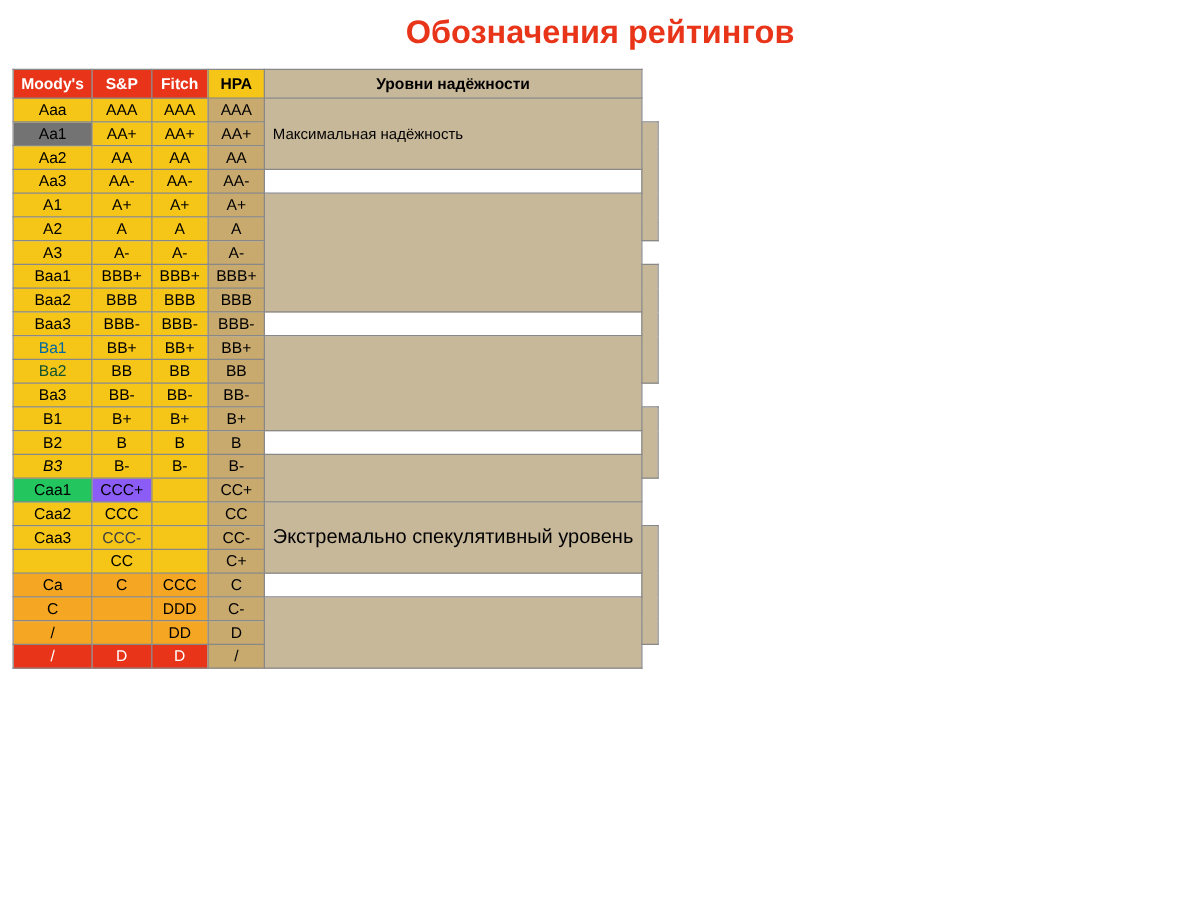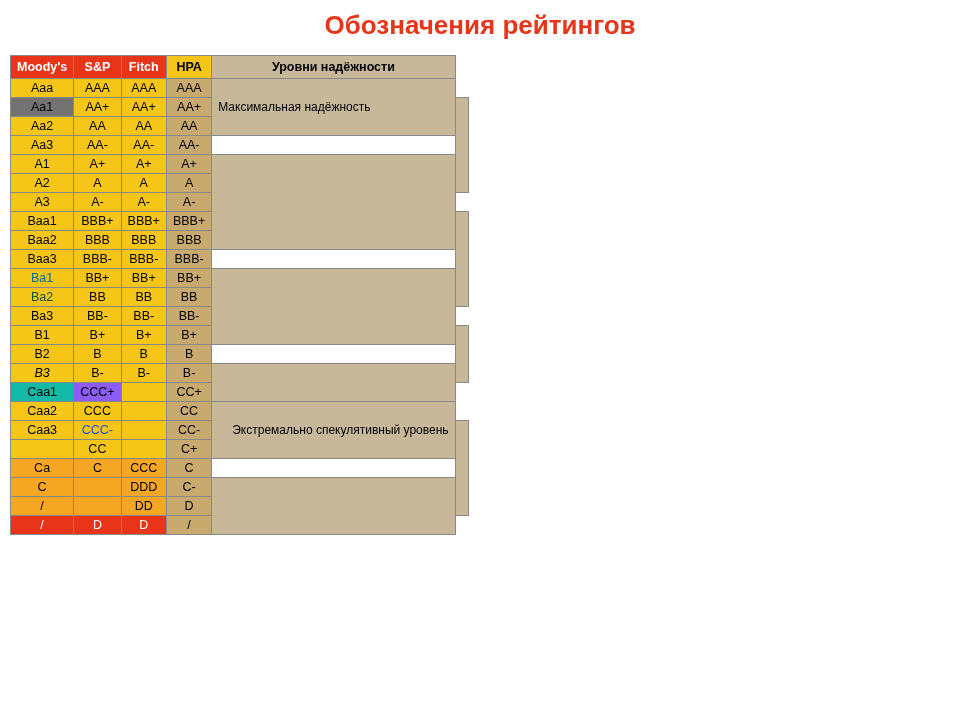--- a/index.html
+++ b/index.html
@@ -186,35 +186,35 @@
             <td style="background-color: rgb(200, 169, 110);">B</td>
           </tr>
           <tr>
             <td style="background-color: rgb(245, 197, 24); color: rgb(0, 0, 0); font-style: italic;">B3</td>
             <td style="background-color: rgb(245, 197, 24); color: rgb(0, 0, 0);">B-</td>
             <td style="background-color: rgb(245, 197, 24); color: rgb(0, 0, 0);">B-</td>
             <td style="background-color: rgb(200, 169, 110);">B-</td>
             <td rowspan="2" style="background-color: rgb(200, 184, 154); text-align: left; padding-left: 6px; font-size: 12px;"></td>
           </tr>
           <tr>
-            <td style="background-color: #14b8a6; color: rgb(0, 0, 0);">Caa1</td>
+            <td style="background-color: #22c55e; color: rgb(0, 0, 0);">Caa1</td>
             <td style="background-color: #8b5cf6; color: rgb(0, 0, 0);">CCC+</td>
             <td style="background-color: rgb(245, 197, 24); color: rgb(0, 0, 0);"></td>
             <td style="background-color: rgb(200, 169, 110);">CC+</td>
           </tr>
           <tr>
             <td style="background-color: rgb(245, 197, 24); color: rgb(0, 0, 0);">Caa2</td>
             <td style="background-color: rgb(245, 197, 24); color: rgb(0, 0, 0);">CCC</td>
             <td style="background-color: rgb(245, 197, 24); color: rgb(0, 0, 0);"></td>
             <td style="background-color: rgb(200, 169, 110);">CC</td>
-            <td rowspan="3" style="background-color: rgb(200, 184, 154); text-align: left; padding-left: 20px; font-size: 12px;">Экстремально спекулятивный уровень</td>
+            <td rowspan="3" style="background-color: rgb(200, 184, 154); text-align: left; padding-left: 6px; font-size: 16px;">Экстремально спекулятивный уровень</td>
           </tr>
           <tr>
             <td style="background-color: rgb(245, 197, 24); color: rgb(0, 0, 0);">Caa3</td>
-            <td style="background-color: rgb(245, 197, 24); color: #1d4ed8;">CCC-</td>
+            <td style="background-color: rgb(245, 197, 24); color: #404040;">CCC-</td>
             <td style="background-color: rgb(245, 197, 24); color: rgb(0, 0, 0);"></td>
             <td style="background-color: rgb(200, 169, 110);">CC-</td>
             <td rowspan="5" style="background-color: rgb(200, 184, 154); text-align: left; padding-left: 6px; font-size: 12px;"></td>
           </tr>
           <tr>
             <td style="background-color: rgb(245, 197, 24); color: rgb(0, 0, 0);"></td>
             <td style="background-color: rgb(245, 197, 24); color: rgb(0, 0, 0);">CC</td>
             <td style="background-color: rgb(245, 197, 24); color: rgb(0, 0, 0);"></td>
             <td style="background-color: rgb(200, 169, 110);">C+</td>
           </tr>

